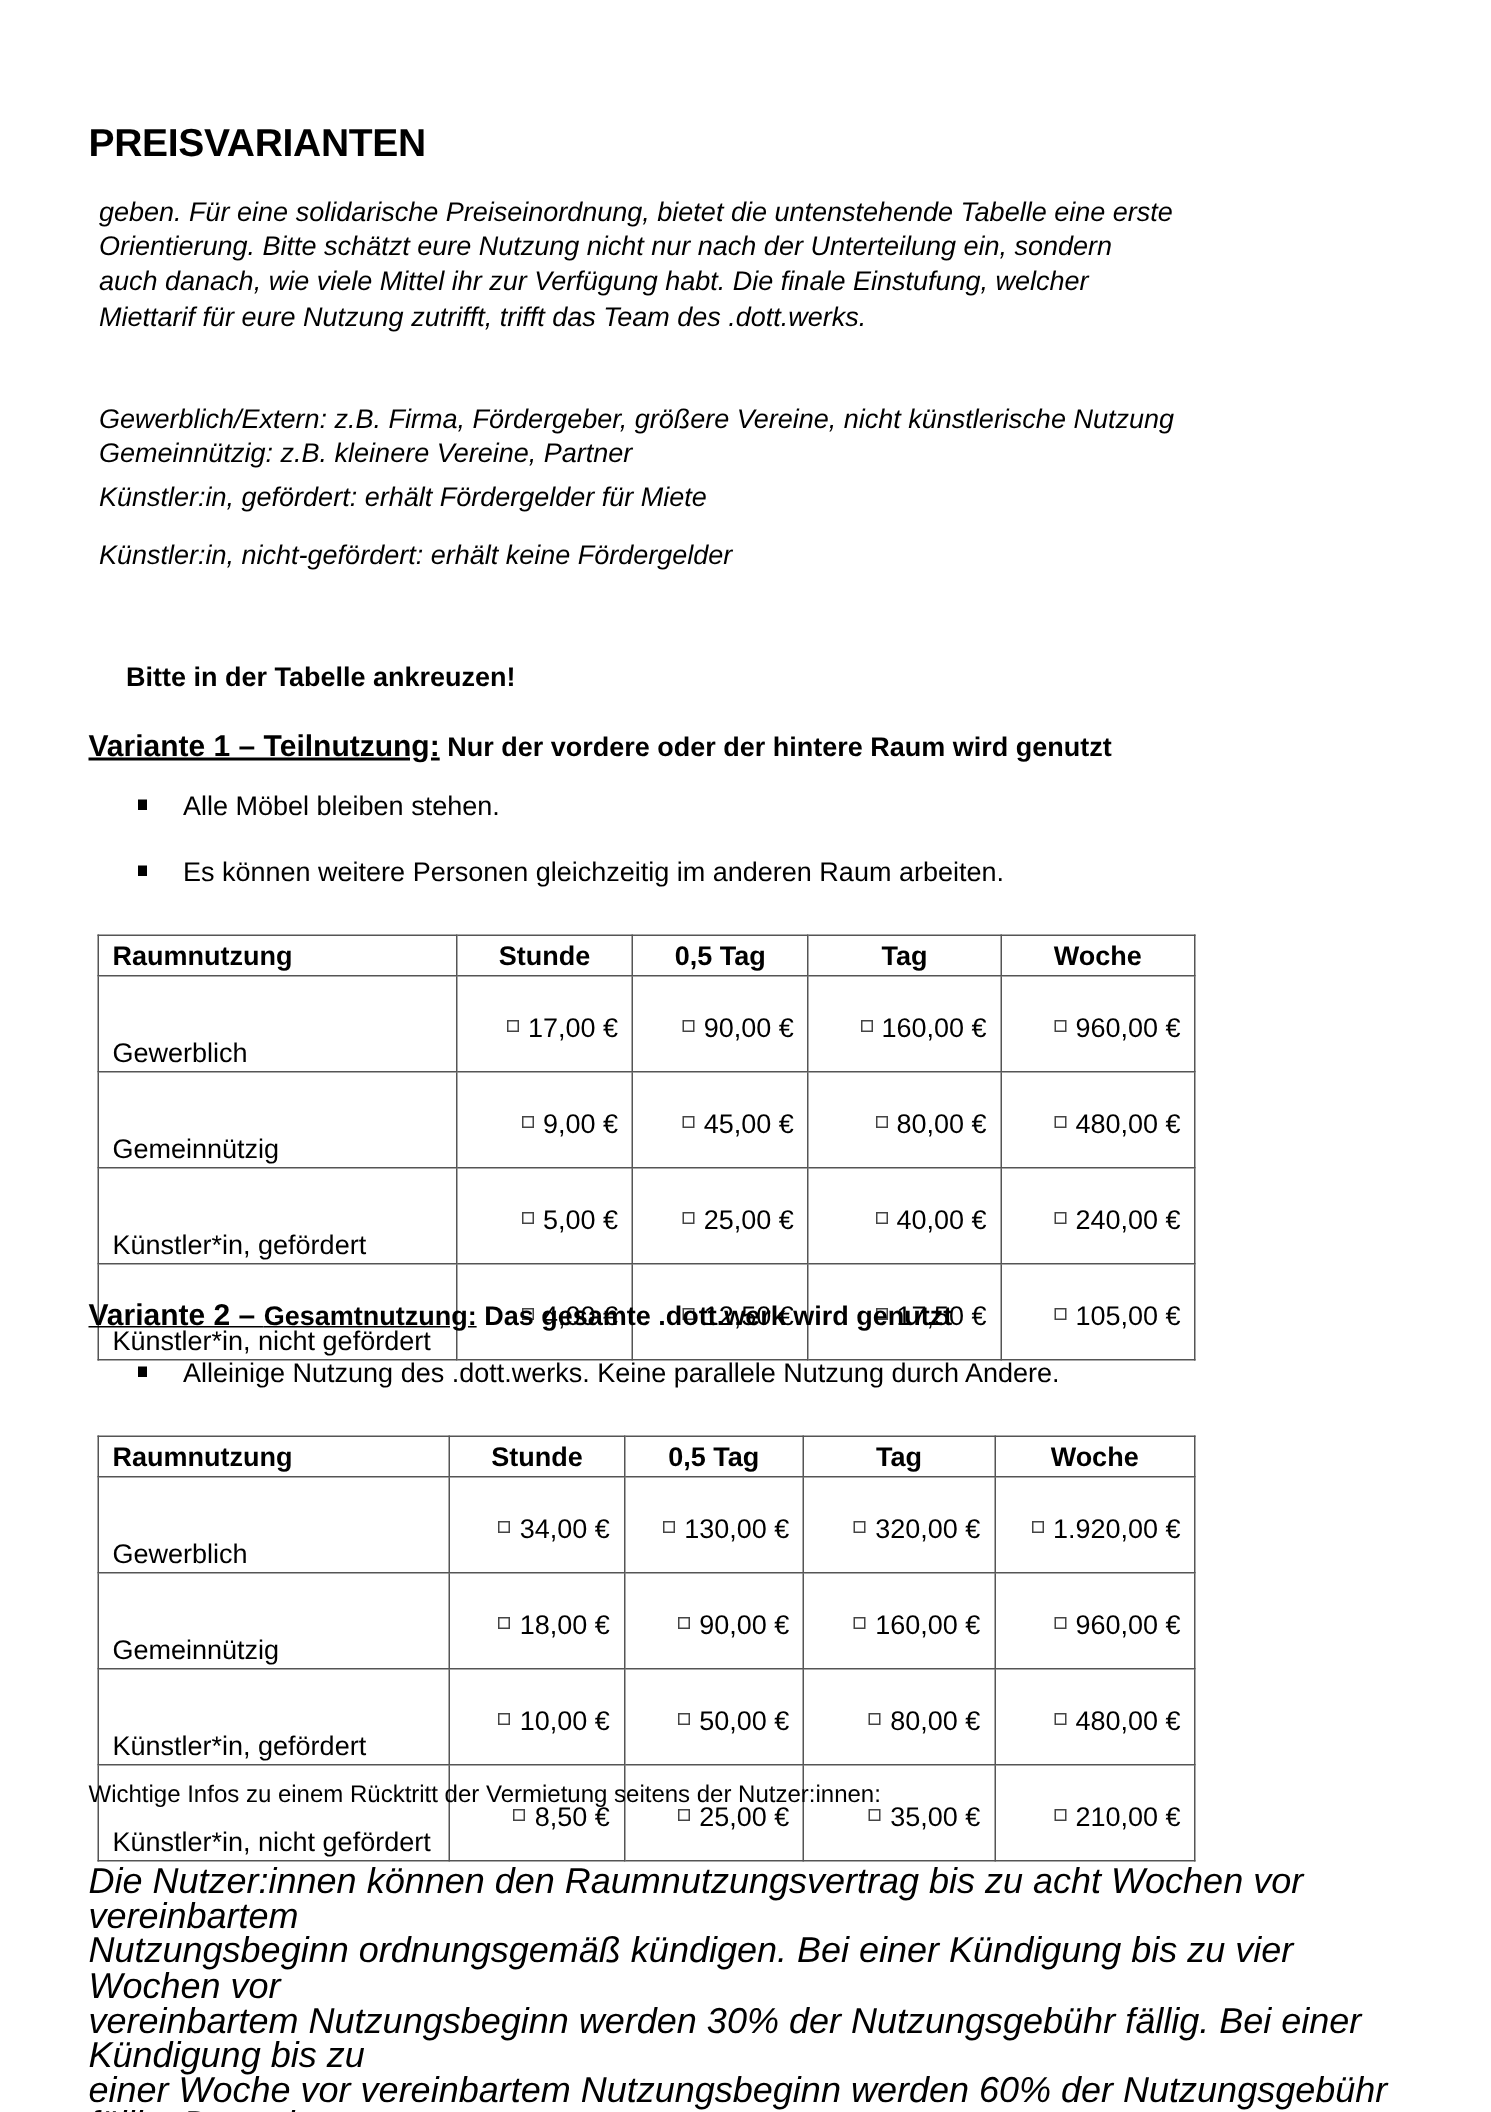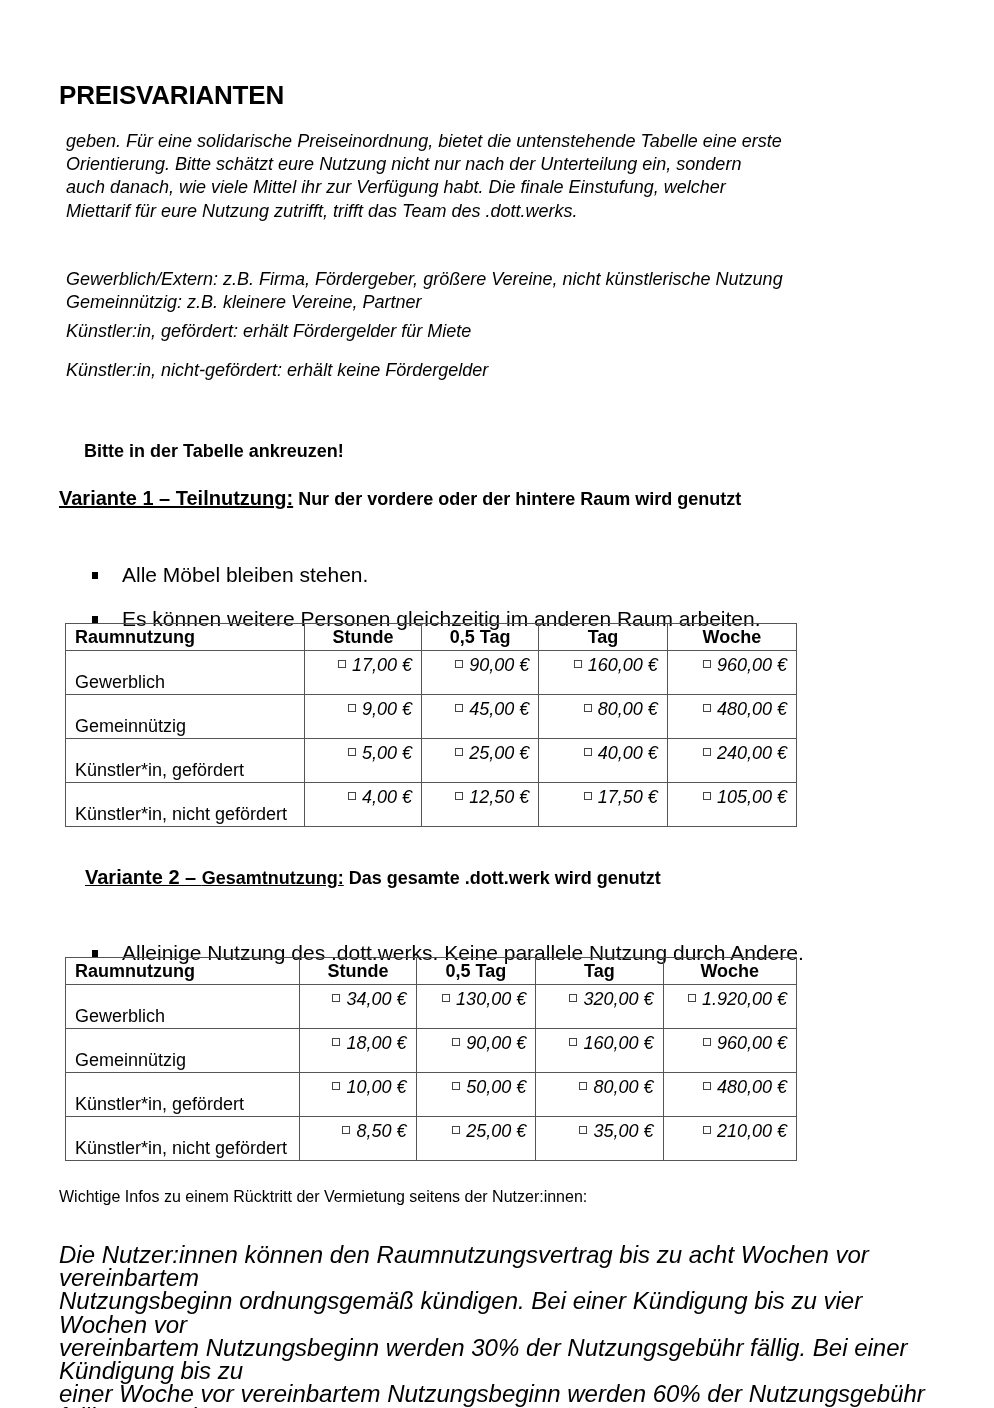--- a/index.html
+++ b/index.html
@@ -13,37 +13,37 @@
     }
     .intro {
       left: 66px; top: 130px; width: 840px; font-size: 18px; font-style: italic; line-height: 23.2px;
     }
     .intro p { margin: 0; }
     .defs { left: 66px; font-size: 18px; font-style: italic; line-height: 23px; }
     .note-bold { left: 56px; top: 441px; font-size: 18px; font-weight: bold; margin-left: 28px; }
     .variant-head { left: 59px; font-size: 18px; font-weight: bold; white-space: nowrap; }
     .variant-head .u1 { font-size: 20px; text-decoration: underline; }
     .variant-head .u2 { text-decoration: underline; }
-    .variant-head .u2 .big { font-size: 20px; margin-left: 26px; }
+    .variant-head .u2 .big { font-size: 20px; }
     .variant-head .u2 .small { font-size: 18px; }
-    .bullet { left: 92px; font-size: 21px; white-space: nowrap; margin-top: 36px; }
+    .bullet { left: 92px; font-size: 18px; white-space: nowrap; }
     .bullet .sq {
       display: inline-block; width: 6px; height: 7px; background: #000;
       margin-right: 24px; position: relative; top: -3px;
     }
     table.prices {
       position: absolute; left: 65px; width: 732px;
       border-collapse: collapse; font-size: 18px;
     }
     table.prices th, table.prices td { border: 1.5px solid #555; padding: 0 9px; }
     table.prices th { height: 26px; font-weight: bold; text-align: center; vertical-align: middle; }
     table.prices th.first { text-align: left; }
     table.prices td { height: 39px; }
     table.prices td.label { vertical-align: bottom; padding-bottom: 1px; text-align: left; }
-    table.prices td.price { vertical-align: top; padding-top: 4px; text-align: right; white-space: nowrap; font-style: italic; }
+    table.prices td.price { vertical-align: top; padding-top: 24px; text-align: right; white-space: nowrap; }
     .cb {
       display: inline-block; width: 6px; height: 6px; border: 1px solid #444;
       margin-right: 6px; position: relative; top: -3px;
     }
     col.c0 { width: 288px; } col.c1 { width: 129px; } col.c2 { width: 129px; }
     col.c3 { width: 141px; } col.c4 { width: 142px; }
     .cancel-head { left: 59px; top: 1188px; font-size: 16px; font-weight: normal; }
     .cancel-text {
       left: 59px; top: 1243px; width: 880px; font-size: 24px; font-style: italic; line-height: 23.2px;
     }

